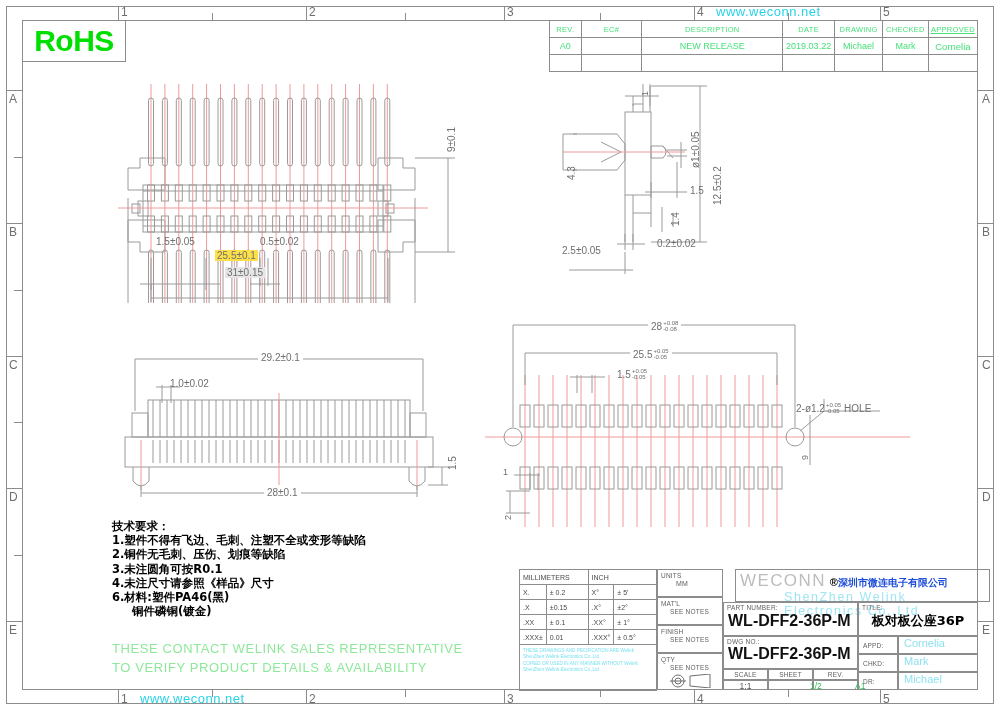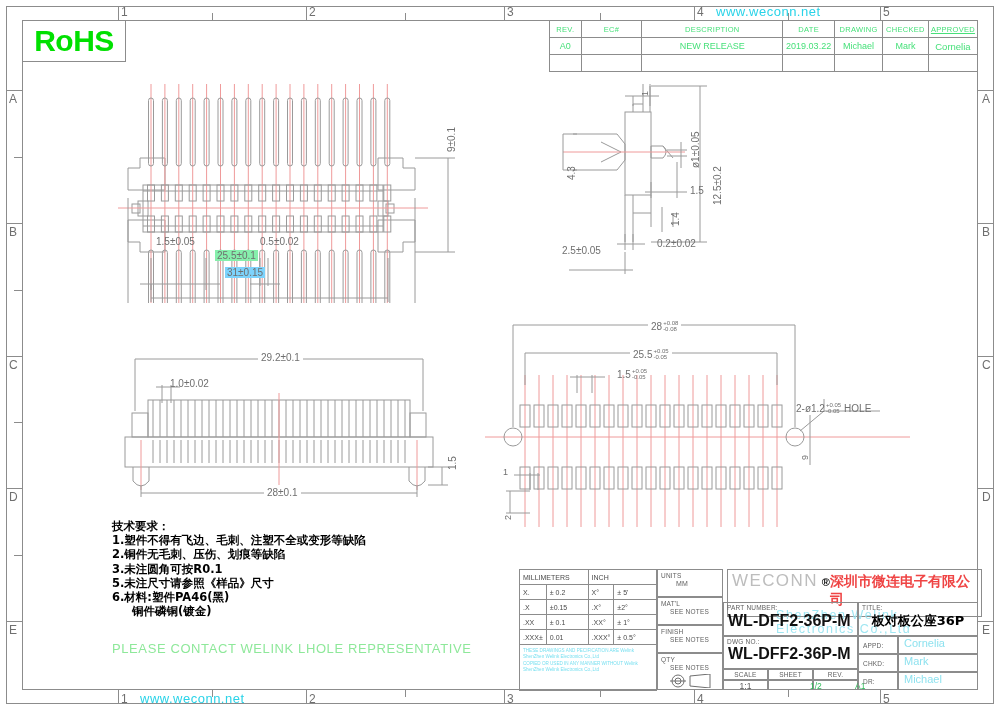--- a/index.html
+++ b/index.html
@@ -100,21 +100,21 @@
             font-family: "Liberation Sans", sans-serif; }
   .tol-tbl { border-collapse: collapse; width: 100%; }
   .tol-tbl td { border: 1px solid #8c8c8c; height: 15px; font-size: 7px;
                 padding: 0 3px; color: #4a4a4a;
                 font-family: "Liberation Sans", sans-serif; }
   .tol-g { color: #2fbd5a; }
   .legal { font-size: 4.6px; line-height: 6.4px; color: #77dff0;
            padding: 3px; font-family: "Liberation Sans", sans-serif; }
   .weconn-logo { font-size: 17px; color: #bdbdbd; letter-spacing: 1.4px;
                  font-family: "Liberation Sans", sans-serif; }
-  .cn-co { font-size: 14px; color: #ef4444; font-weight: bold;
+  .cn-co { font-size: 10px; color: #1d4ed8; font-weight: bold;
            font-family: "DejaVu Sans", sans-serif; }
   .en-co { font-size: 12.5px; color: #9fe6f2; letter-spacing: 1.6px;
            font-family: "Liberation Sans", sans-serif; }
   .pn-big { font-size: 16px; color: #111; font-weight: bold;
             font-family: "Liberation Sans", sans-serif; }
   .title-cn { font-size: 13px; color: #000; font-weight: bold;
               font-family: "DejaVu Sans", sans-serif; }
   .sig { font-size: 11px; color: #8fe2ef;
          font-family: "Liberation Sans", sans-serif; }
   .srs { font-size: 8.5px; color: #2fbd5a;
@@ -369,22 +369,22 @@
       <line x1="18" y1="236" x2="305" y2="236"></line>
 
       <line x1="305" y1="80" x2="345" y2="80"></line>
       <line x1="305" y1="174" x2="345" y2="174"></line>
       <line x1="338" y1="80" x2="338" y2="174"></line>
     </g>
   </svg>
 
   <div class="abs dim-text" style="left:156px;top:236px;">1.5±0.05</div>
   <div class="abs dim-text" style="left:260px;top:236px;">0.5±0.02</div>
-  <div class="abs dim-text" style="left:215px;top:250px;background:#86efac;padding:0 2px;">25.5±0.1</div>
-  <div class="abs dim-text" style="left:225px;top:267px;background:#7dd3fc;padding:0 2px;">31±0.15</div>
+  <div class="abs dim-text" style="left:215px;top:250px;background:#fde047;padding:0 2px;">25.5±0.1</div>
+  <div class="abs dim-text" style="left:225px;top:267px;background:#e5e5e5;padding:0 2px;">31±0.15</div>
   <div class="abs dim-text rot" style="left:446px;top:152px;">9±0.1</div>
 
   <svg class="abs" style="left:555px;top:82px;" width="190" height="195">
     <g stroke="#9a9a9a" stroke-width="1" fill="none">
 
       <rect x="70" y="30" width="26" height="83"></rect>
 
       <path d="M88,30 L88,2 M95,30 L95,2"></path>
       <path d="M78,22 L88,22 M78,22 L78,30"></path>
 
@@ -706,27 +706,28 @@
     </span>
     <span class="dim-text">HOLE</span>
   </div>
 
 
   <div class="abs cn-notes">
     <div>技术要求：</div>
     <div>1.塑件不得有飞边、毛刺、注塑不全或变形等缺陷</div>
     <div>2.铜件无毛刺、压伤、划痕等缺陷</div>
     <div>3.未注圆角可按R0.1</div>
-    <div>5.未注尺寸请参照《样品》尺寸</div>
+    <div>4.未注尺寸请参照《样品》尺寸</div>
     <div>6.材料:塑件PA46(黑)</div>
     <div>&nbsp;&nbsp;&nbsp;&nbsp;&nbsp;铜件磷铜(镀金)</div>
   </div>
 
   <div class="abs sales-note">
-    <div>PLEASE CONTACT WELINK LHOLE REPRESENTATIVE</div>
+    <div>THESE CONTACT WELINK SALES REPRESENTATIVE</div>
+    <div>TO VERIFY PRODUCT DETAILS &amp; AVAILABILITY</div>
   </div>
 
   <div class="abs tb">
 
     <div class="tb-cell" style="left:0;top:0;width:138px;height:121px;border:none;">
       <table class="tol-tbl">
         <tbody>
             <tr>
           <td colspan="2" style="width:69px;">MILLIMETERS</td>
           <td colspan="2" style="width:69px;">INCH</td>
@@ -787,21 +788,21 @@
       <svg style="position:absolute;left:12px;top:20px;" width="48" height="14">
         <g stroke="#6f6f6f" fill="none" stroke-width="1">
           <circle cx="8" cy="7" r="6"></circle>
             <circle cx="8" cy="7" r="3"></circle>
           <line x1="0" y1="7" x2="16" y2="7"></line>
           <path d="M20,2 L40,0 L40,14 L20,12 Z"></path>
         </g>
       </svg>
     </div>
 
-    <div class="tb-cell" style="left:208px;top:0;width:255px;height:48px;">
+    <div class="tb-cell" style="left:216px;top:0;width:255px;height:33px;">
       <div style="display:flex;align-items:baseline;padding:1px 0 0 4px;">
         <span class="weconn-logo">WECONN</span>
         <span style="font-size:11px;color:#000;margin-left:4px;font-weight:bold;">®</span>
         <span class="cn-co">深圳市微连电子有限公司</span>
       </div>
       <div class="en-co" style="padding-left:48px;margin-top:-1px;">ShenZhen Welink Electronics Co.,Ltd</div>
     </div>
 
     <div class="tb-cell" style="left:204px;top:33px;width:135px;height:34px;">
       <div class="tb-lbl" style="padding:1px 0 0 3px;">PART NUMBER:</div>

